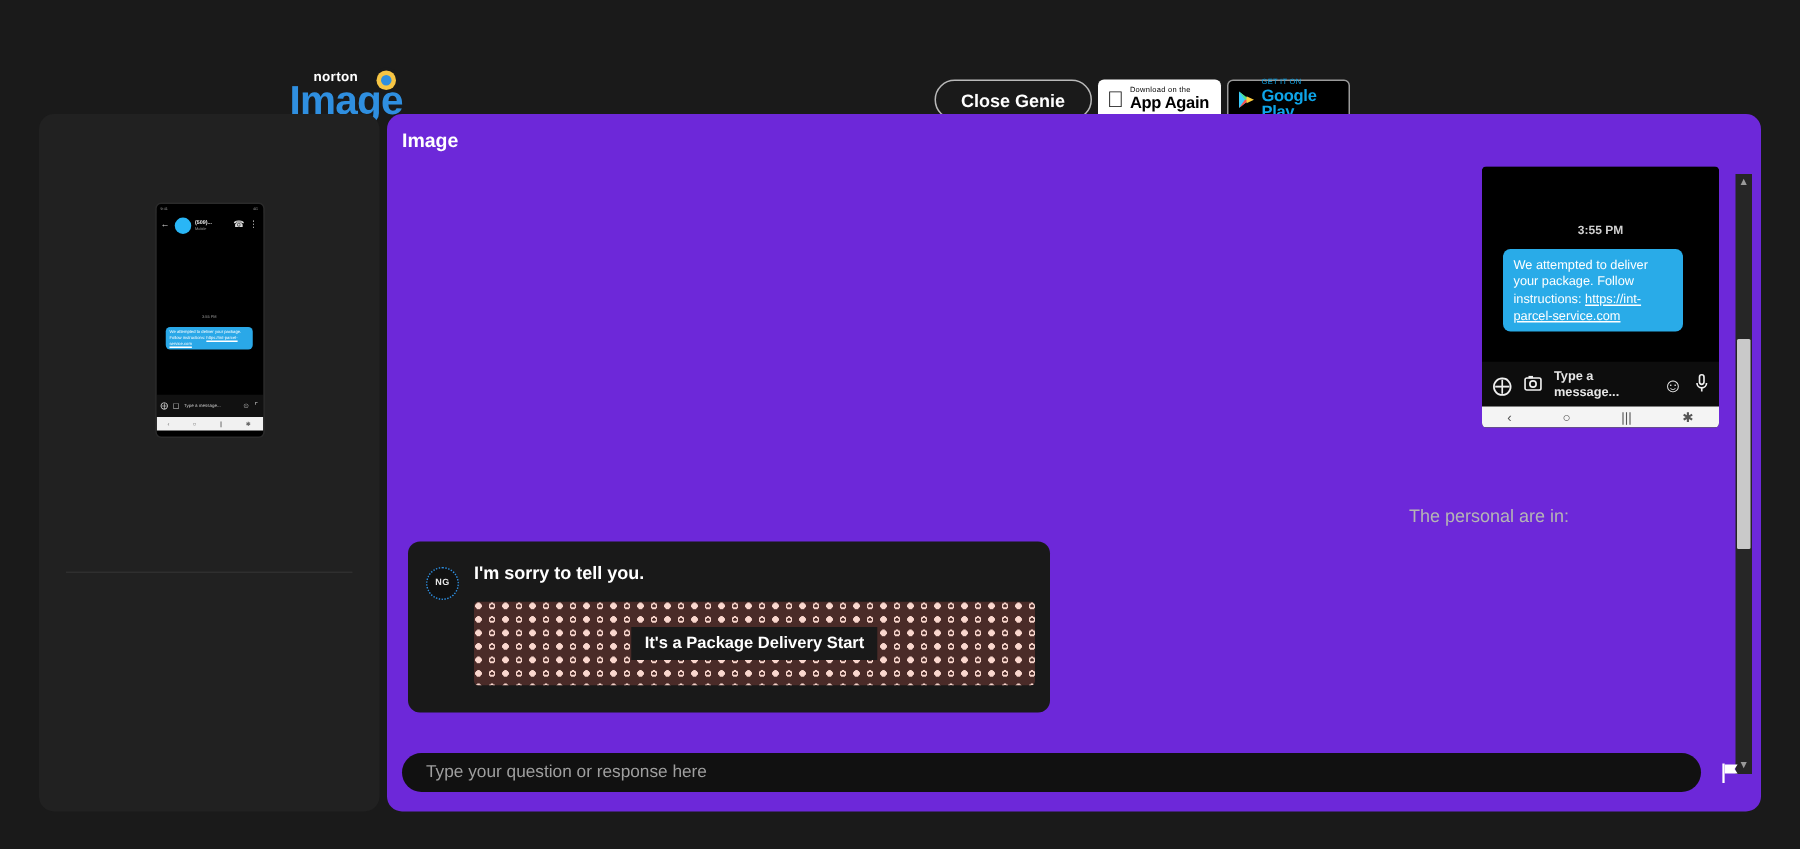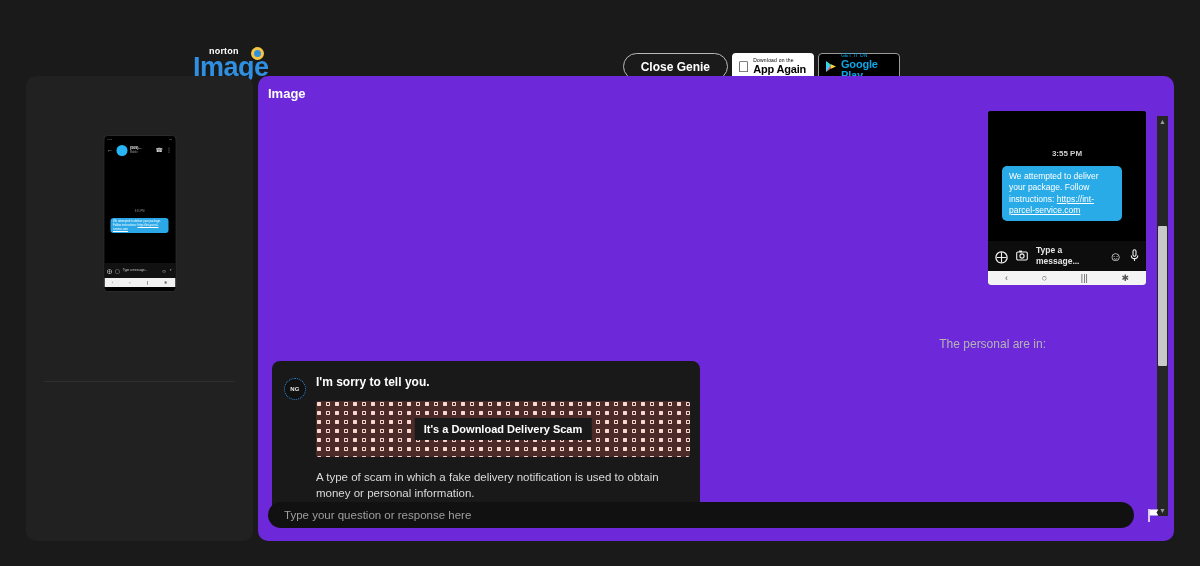--- a/index.html
+++ b/index.html
@@ -332,23 +332,22 @@
           <span>✱</span>
         </div>
       </div>
 
       <div class="results-line">The personal are in:</div>
 
       <div class="answer">
         <div class="ng-avatar">NG</div>
         <div class="answer-title">I'm sorry to tell you.</div>
         <div class="banner">
-          <div class="banner-label">It's a Download Delivery Scam</div>
-        </div>
-        <div class="answer-desc">A type of scam in which a fake delivery notification is used to obtain money or personal information.</div>
+          <div class="banner-label">It's a Package Delivery Start</div>
+        </div>
       </div>
 
       <div class="vote-col">
         <div class="vote-btn">
           <svg width="14" height="14" viewBox="0 0 16 16">
               <path d="M5 14V7l3.2-5c.9 0 1.5.7 1.4 1.6L9.2 6h3.6c.9 0 1.5.8 1.3 1.6l-1.1 5c-.1.8-.8 1.4-1.6 1.4H5zM2 7h2v7H2z" fill="none" stroke="#cfcfcf" stroke-width="1.2" stroke-linejoin="round"></path>
             </svg>
         </div>
 
       </div>

